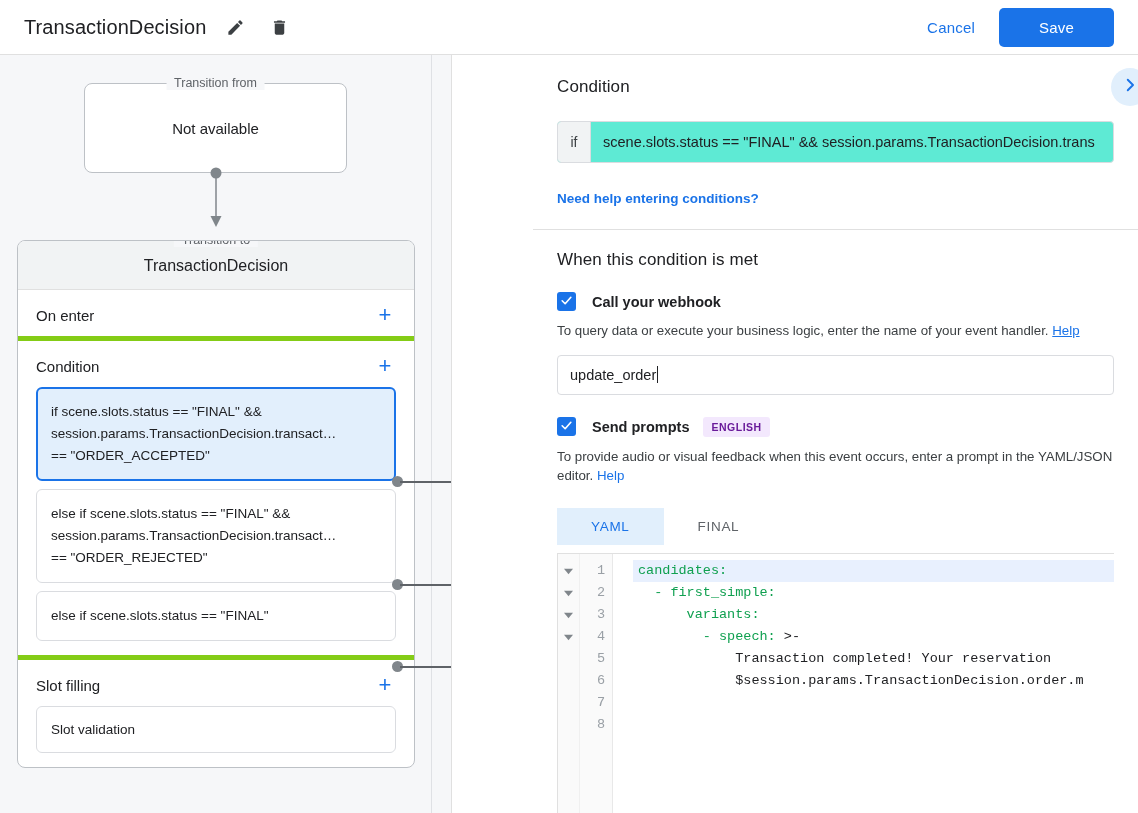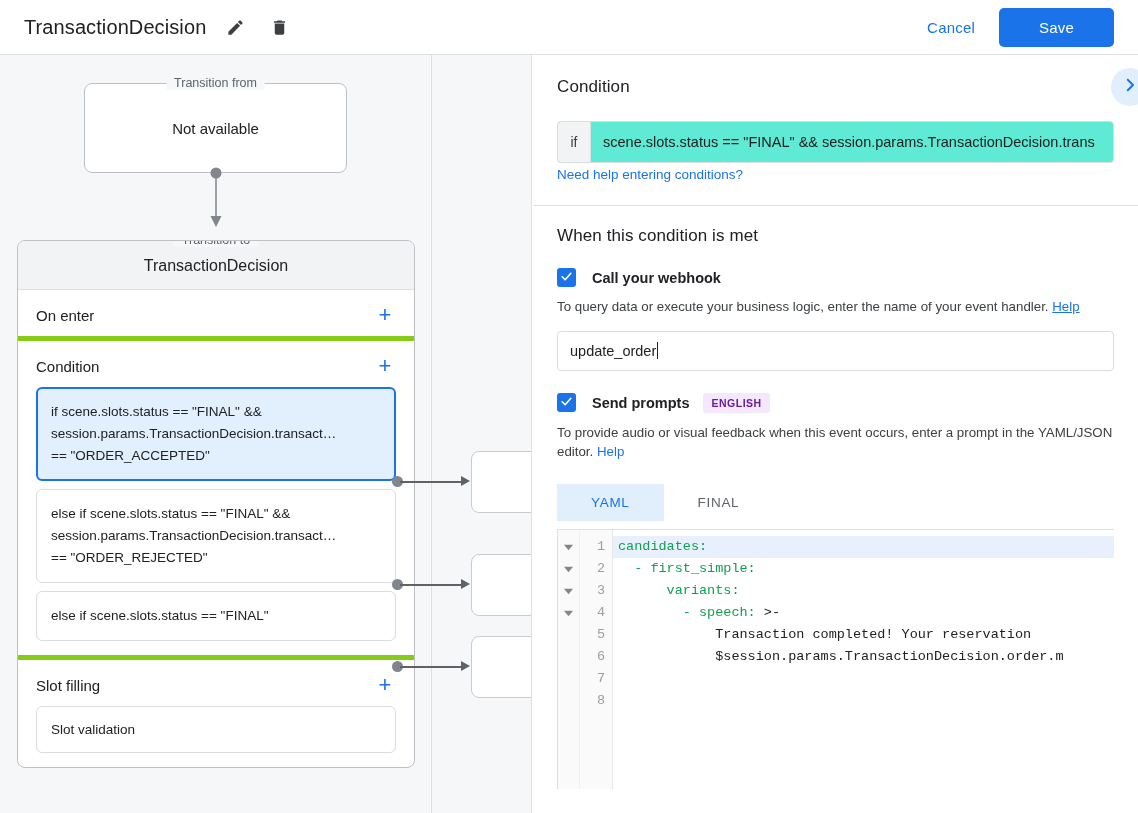--- a/index.html
+++ b/index.html
@@ -38,21 +38,21 @@
   }
   #save-button {
     margin-left: 10px; background: #1a73e8; color: #fff;
     font-size: 15px; font-weight: 500; letter-spacing: .2px;
     border: none; border-radius: 5px; padding: 11px 40px; cursor: pointer;
     font-family: "Liberation Sans", sans-serif;
   }
 
   
   #canvas {
-    position: absolute; left: 0; top: 55px; width: 532px; height: 758px;
+    position: absolute; left: 0; top: 55px; width: 452px; height: 758px;
     background: #f6f7f9; border-right: 1px solid #e0e0e0;
     overflow: hidden;
   }
 
   
   .fieldset-card {
     position: absolute; background: #fff;
     border: 1px solid #bdc1c6; border-radius: 8px;
   }
   .fieldset-legend {
@@ -167,22 +167,22 @@
     font-size: 14px; color: #3c4043; border-right: 1px solid #dadce0;
   }
   #if-input {
     flex: 1 1 auto; border: none; outline: none; background: transparent;
     font-size: 14.5px; color: #202124; padding: 0 12px;
     font-family: "Liberation Sans", sans-serif;
     white-space: nowrap; overflow: hidden; text-overflow: clip;
     display: flex; align-items: center;
   }
   #condition-help-link {
-    display: inline-block; margin-top: 4px;
-    color: #1a73e8; font-size: 13.5px; cursor: pointer; text-decoration: none;
+    display: inline-block; margin-top: 28px;
+    color: #1a73e8; font-size: 13.5px; cursor: pointer; text-decoration: none; font-weight: bold;
   }
   #panel-divider {
     margin-top: 22px; height: 1px; background: #e0e0e0; width: 605px;
   }
 
   #when-block { padding: 20px 24px 0 24px; }
   #when-heading { font-size: 17px; color: #202124; letter-spacing: .1px; }
 
   .cb-row { display: flex; align-items: center; margin-top: 22px; }
   .checkbox {
@@ -236,21 +236,21 @@
   .fold-arrow {
     height: 22px; display: flex; align-items: center; justify-content: center;
     cursor: pointer;
   }
   #line-gutter {
     width: 33px; flex: 0 0 33px; background: #fafafa; padding-top: 6px;
     text-align: right; padding-right: 7px; color: #9aa0a6;
     border-right: 1px solid #e8e8e8;
   }
   .lineno { height: 22px; line-height: 22px; }
-  #code-area { flex: 1 1 auto; padding-top: 6px; overflow: hidden; position: relative; }
+  #code-area { flex: 1 1 auto; padding-top: 6px; overflow: hidden; position: relative; margin-left: 20px; }
   .code-line {
     height: 22px; line-height: 22px; white-space: pre; padding-left: 5px;
     color: #202124;
   }
   .code-line.hl { background: #e8f0fe; }
   .tok-key { color: #10a050; }
   .tok-plain { color: #202124; }
 </style>
 </head>
 <body>

